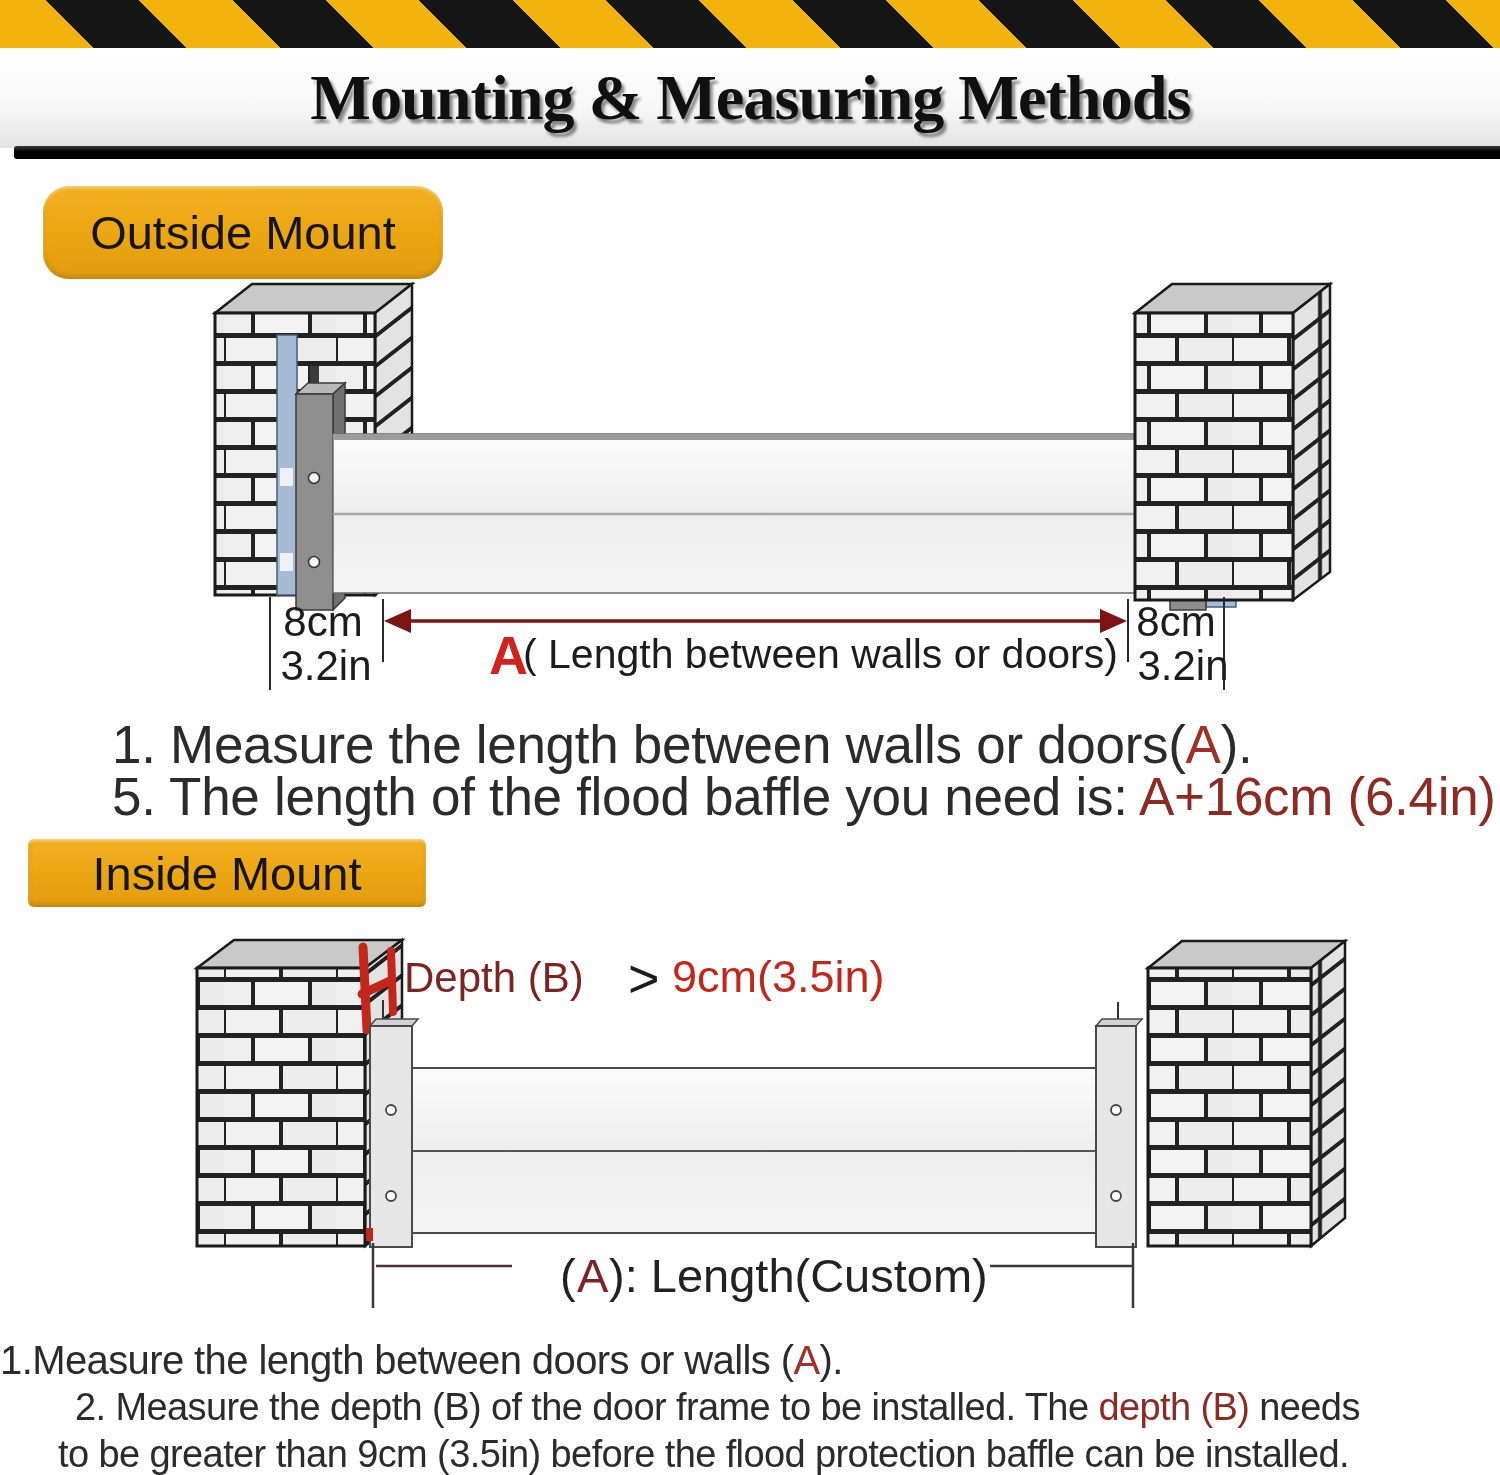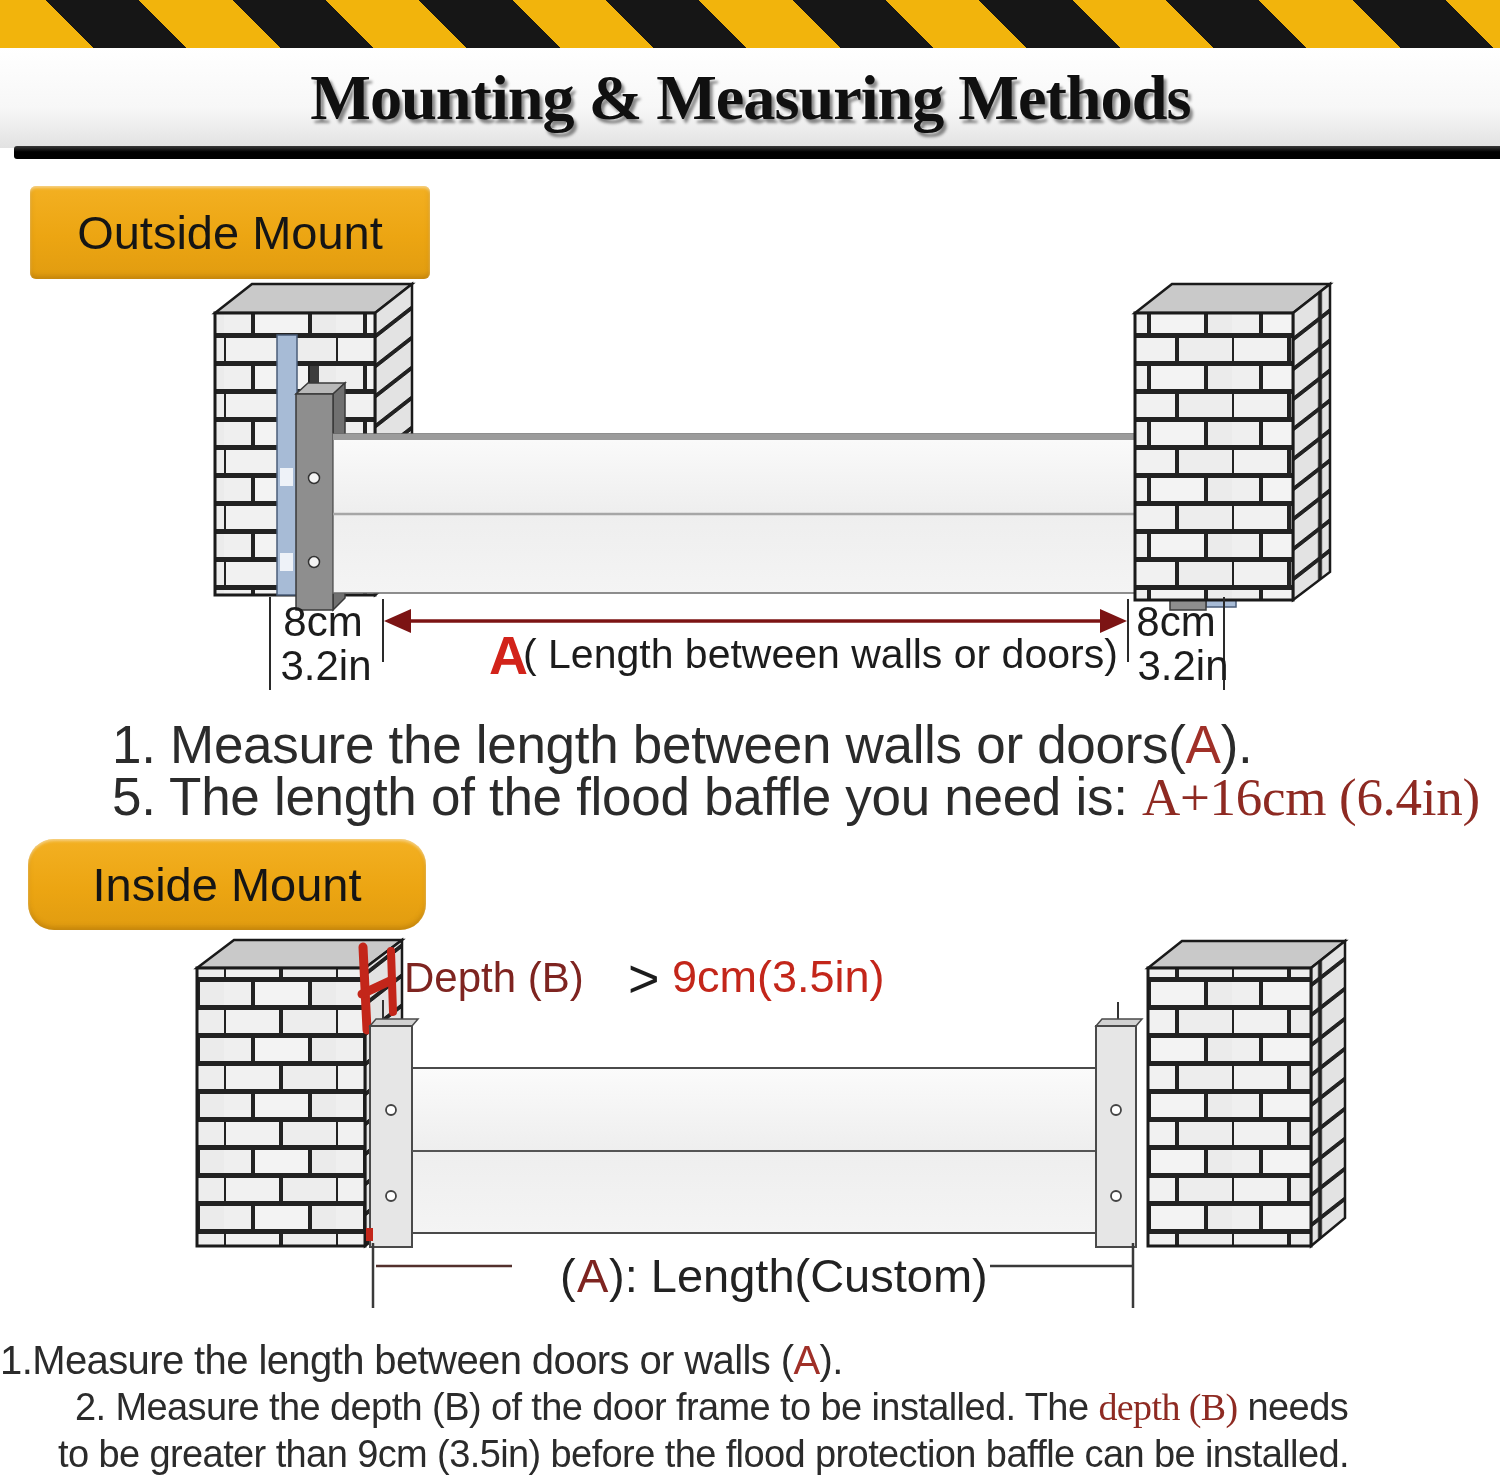--- a/index.html
+++ b/index.html
@@ -29,33 +29,33 @@
   }
 
   
   .badge{
     position:absolute; display:flex; align-items:center; justify-content:center;
     border-radius:26px; font-size:47px; color:#151515;
     background:linear-gradient(180deg,#f3b022 0%,#eca512 55%,#e19c10 100%);
     box-shadow:inset 0 2px 3px rgba(255,255,255,.45), inset 0 -3px 5px rgba(140,90,0,.35);
     white-space:nowrap;
   }
-  .badge-outside{ left:30px; top:186px; width:400px; height:93px;border-radius:6px; }
-  .badge-inside{ left:28px; top:839px; width:398px; height:91px; }
+  .badge-outside{ left:43px; top:186px; width:400px; height:93px; }
+  .badge-inside{ left:28px; top:839px; width:398px; height:68px;border-radius:6px; }
 
   
   .diagram{ position:absolute; left:0; display:block; }
   .diagram text{ font-family:"Liberation Sans","DejaVu Sans",sans-serif; }
 
   
   .steps{ position:absolute; color:#2b2b2b; }
   .steps-outside{ left:100px; top:719px; font-size:53px; line-height:52px; letter-spacing:-0.3px;margin-left:12px; }
   .steps-inside{ left:0; top:1337px; font-size:38px; line-height:47px; letter-spacing:-0.6px; width:1500px; }
   .steps p{ white-space:nowrap; }
-  .maroon{ color:#8e2a22;font-family:Liberation Serif, serif; }
+  .maroon{ color:#8e2a22; }
   .red-letter{ color:#a03028; }
   .si-1{ font-size:40px; }
   .si-2{ margin-left:75px; }
   .si-3{ margin-left:58px; }
 </style>
 </head>
 <body>
 
 <div class="page">
 

